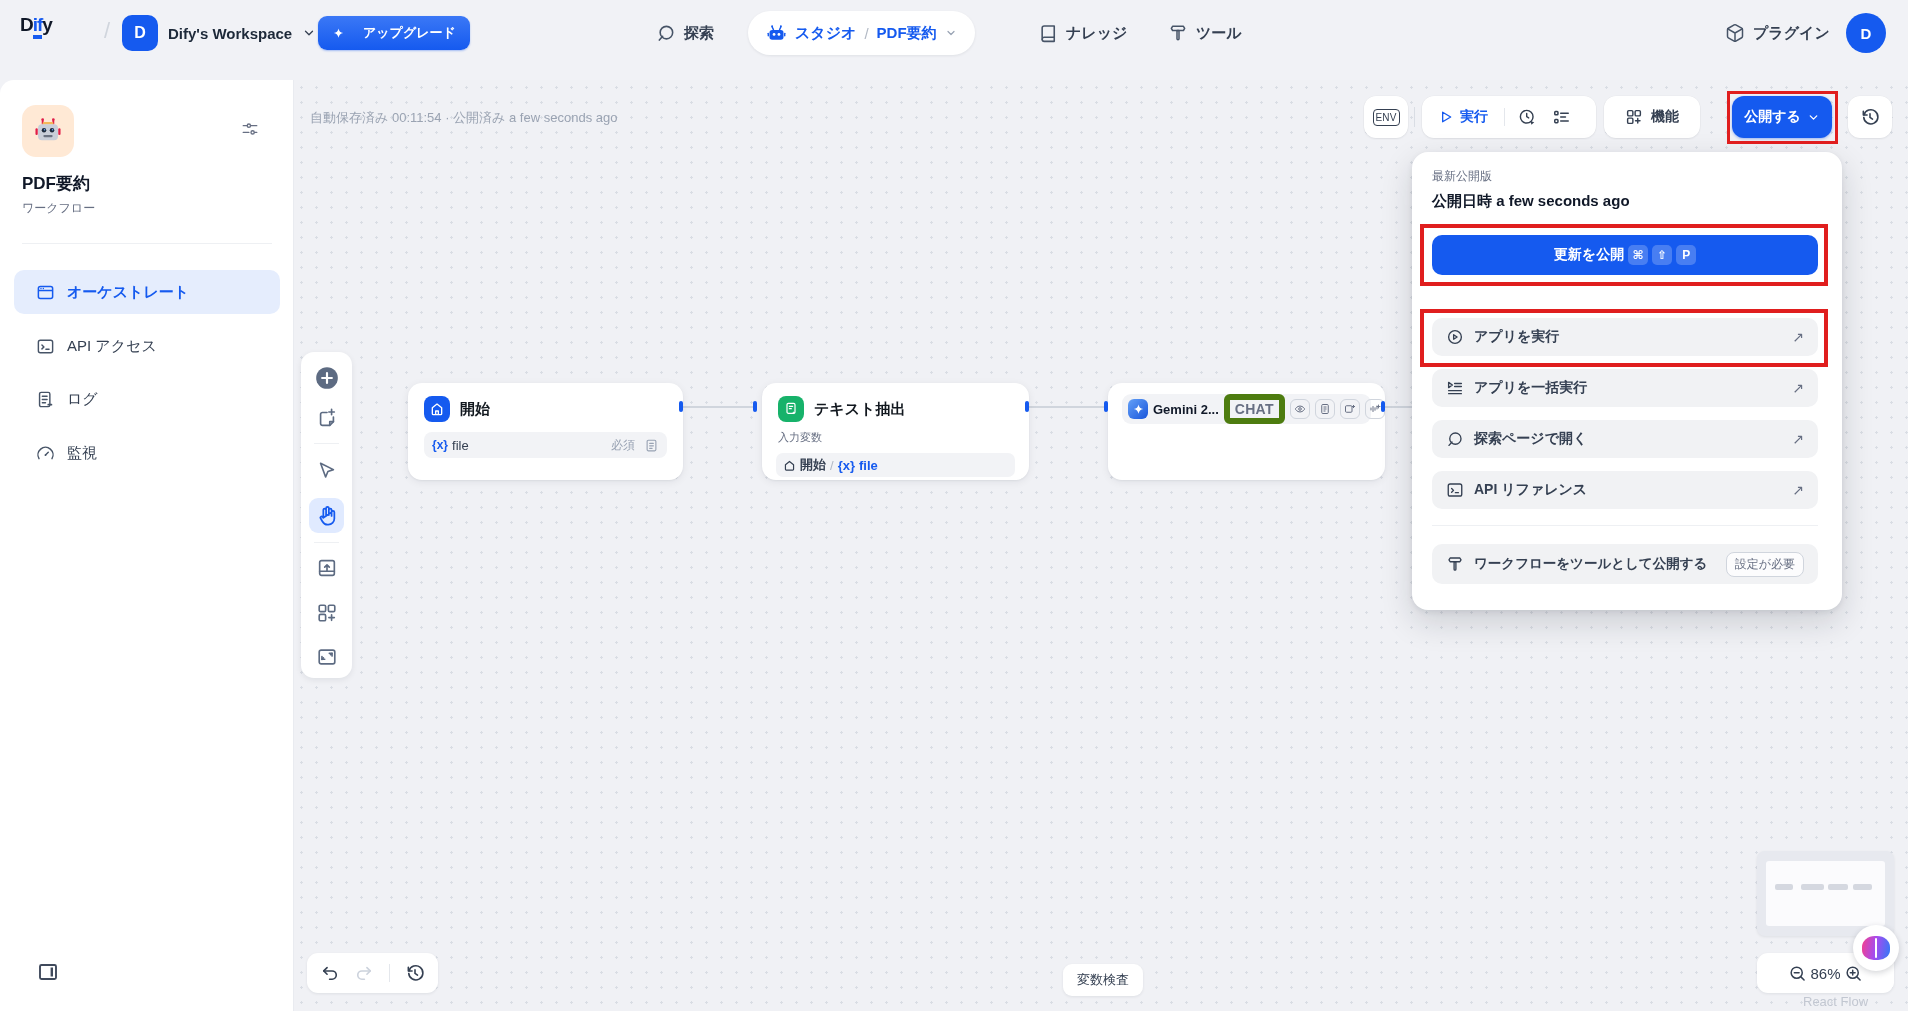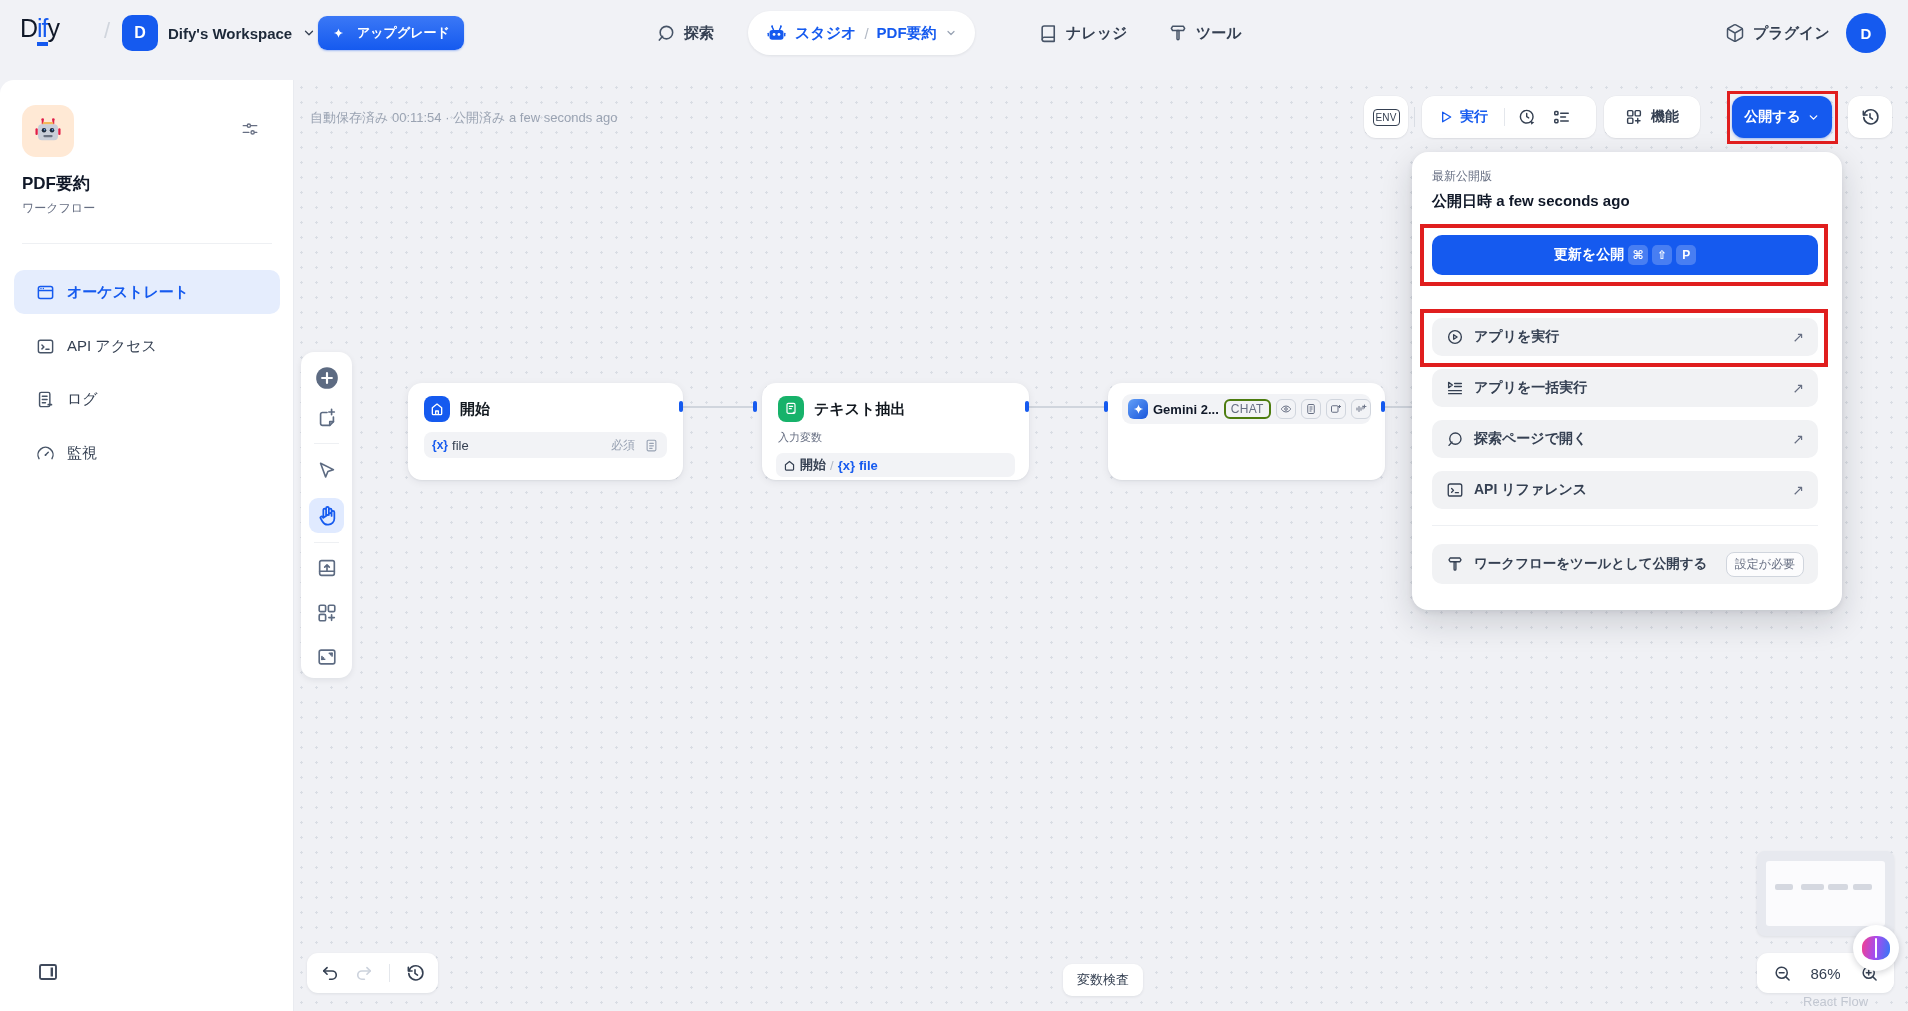--- a/index.html
+++ b/index.html
@@ -3,28 +3,28 @@
 <meta charset="utf-8">
 <style>
   *{margin:0;padding:0;box-sizing:border-box}
   html,body{width:1908px;height:1011px;overflow:hidden}
   body{font-family:"Liberation Sans","DejaVu Sans",sans-serif;background:#f1f2f6;color:#354052}
   .app{position:relative;width:1908px;height:1011px;overflow:hidden}
   svg{display:block}
 
   
   .header{position:absolute;left:0;top:0;width:1908px;height:80px;background:#f1f2f6;z-index:25}
-  .logo{position:absolute;left:20px;top:14px;font-size:25px;font-weight:400;color:#101828;letter-spacing:-1px}
+  .logo{position:absolute;left:20px;top:14px;font-size:19px;font-weight:700;color:#101828;letter-spacing:-1px}
   .logo .if{color:#155aef;border-bottom:4px solid #155aef}
   .crumb-sep{position:absolute;left:104px;top:18px;font-size:22px;color:#d0d5dd;font-weight:300}
   .ws{position:absolute;left:122px;top:15px;display:flex;align-items:center;gap:10px;cursor:pointer}
   .ws-avatar{width:36px;height:36px;border-radius:10px;background:#155aef;color:#fff;font-weight:700;font-size:16px;display:flex;align-items:center;justify-content:center}
   .ws-name{font-size:15px;color:#1d2939;font-weight:600}
   .upgrade{position:absolute;left:318px;top:16px;height:34px;padding:0 14px;border-radius:9px;
-    background:linear-gradient(180deg,#3b78f6,#155aef);color:#fff;display:flex;align-items:center;gap:12px;
+    background:linear-gradient(180deg,#3b78f6,#155aef);color:#fff;display:flex;align-items:center;gap:18px;
     font-size:13px;font-weight:700;box-shadow:0 1px 2px rgba(21,90,239,.35)}
   .nav-item{position:absolute;top:0;height:66px;display:flex;align-items:center;gap:8px;font-size:15px;color:#354052;font-weight:600;cursor:pointer}
   .studio-pill{position:absolute;left:748px;top:11px;height:44px;border-radius:22px;background:#fff;
     box-shadow:0 1px 3px rgba(16,24,40,.08);display:flex;align-items:center;gap:8px;padding:0 18px;z-index:1}
   .studio-pill .lbl{font-size:15px;font-weight:700;color:#155aef}
   .studio-pill .sep{color:#b2b9c4;font-weight:400;font-size:15px}
   .hdr-avatar{position:absolute;left:1846px;top:13px;width:40px;height:40px;border-radius:50%;background:#155aef;
     color:#fff;font-weight:700;font-size:15px;display:flex;align-items:center;justify-content:center;cursor:pointer}
 
   
@@ -100,39 +100,39 @@
   .row-var{font-size:13px;color:#354052}
   .req{margin-left:auto;font-size:12px;color:#98a2b3}
   .in-label{margin:8px 16px 8px;font-size:11px;color:#676f83}
   .ref-row{margin:3px 14px 0;height:24px;border-radius:7px;background:#f2f3f6;display:flex;align-items:center;padding:0 7px;gap:4px;font-size:13px}
   .ref-node{font-weight:700;color:#354052}
   .ref-sep{color:#b2b9c4}
   .ref-var{color:#155aef;font-weight:700}
   .llm-row{margin:11px 14px 0;height:30px;border-radius:9px;background:#f2f3f6;display:flex;align-items:center;padding:0 6px;gap:5px}
   .gemini{width:20px;height:20px;border-radius:6px;background:linear-gradient(135deg,#63a0f7,#1a56db);display:flex;align-items:center;justify-content:center;flex:none}
   .model-name{font-size:13px;font-weight:600;color:#101828;white-space:nowrap}
-  .chat-badge{border:2px solid #4d7c0f;border-radius:6px;padding:1px 5px;font-size:12px;color:#676f83;font-weight:400;letter-spacing:.3px;background:#fff0}
+  .chat-badge{border:6px solid #4d7c0f;border-radius:6px;padding:1px 5px;font-size:14px;color:#676f83;font-weight:700;letter-spacing:.3px;background:#fff0}
   .mini-badge{width:20px;height:20px;border:1px solid #d0d5dd;border-radius:6px;display:flex;align-items:center;justify-content:center;flex:none}
 
   
   .edge-line{position:absolute;top:406px;height:2px;background:#d0d5dd;z-index:5}
   .handle{position:absolute;top:401px;width:4px;height:11px;border-radius:2px;background:#155aef;z-index:7}
 
   
   .bl-pill{position:absolute;left:307px;top:953px;width:131px;height:40px;background:#fff;border-radius:11px;
     box-shadow:0 1px 3px rgba(16,24,40,.08);display:flex;align-items:center;padding:0 10px;gap:8px;z-index:10}
   .varcheck{position:absolute;left:1063px;top:964px;width:80px;height:32px;background:#fff;border-radius:9px;
     box-shadow:0 1px 3px rgba(16,24,40,.08);display:flex;align-items:center;justify-content:center;font-size:13px;
     color:#354052;font-weight:500;z-index:10;cursor:pointer}
   .minimap{position:absolute;left:1757px;top:851px;width:137px;height:85px;background:#e7e9ef;border-radius:8px;
     box-shadow:0 1px 3px rgba(16,24,40,.08);z-index:10;cursor:pointer}
   .minimap-inner{position:absolute;left:9px;top:10px;width:119px;height:65px;background:#fbfbfd;border-radius:3px}
   .mm-dash{position:absolute;top:23px;height:6px;border-radius:2px;background:#d5d8e0}
   .zoom-pill{position:absolute;left:1757px;top:953px;width:137px;height:40px;background:#fff;border-radius:11px;
-    box-shadow:0 1px 3px rgba(16,24,40,.08);display:flex;align-items:center;justify-content:space-between;
+    box-shadow:0 1px 3px rgba(16,24,40,.08);display:flex;align-items:center;justify-content:center;
     padding:0 12px;z-index:10}
   .zoom-val{font-size:15px;color:#354052;font-weight:500}
   .brain-badge{position:absolute;left:1853px;top:925px;width:46px;height:46px;border-radius:50%;background:#fff;
     box-shadow:0 2px 6px rgba(16,24,40,.18);display:flex;align-items:center;justify-content:center;z-index:30;cursor:pointer}
   .brain{width:28px;height:24px;border-radius:46% 46% 42% 42%;background:linear-gradient(100deg,#f6408c 0%,#a44cf0 48%,#2f7bf6 100%);position:relative}
   .brain::after{content:"";position:absolute;left:13px;top:2px;width:2px;height:20px;background:#fff;border-radius:1px}
   .rf-attr{position:absolute;left:1803px;top:994px;font-size:13px;color:#c2c7d1;z-index:2}
 </style>
 </head>
 <body>

